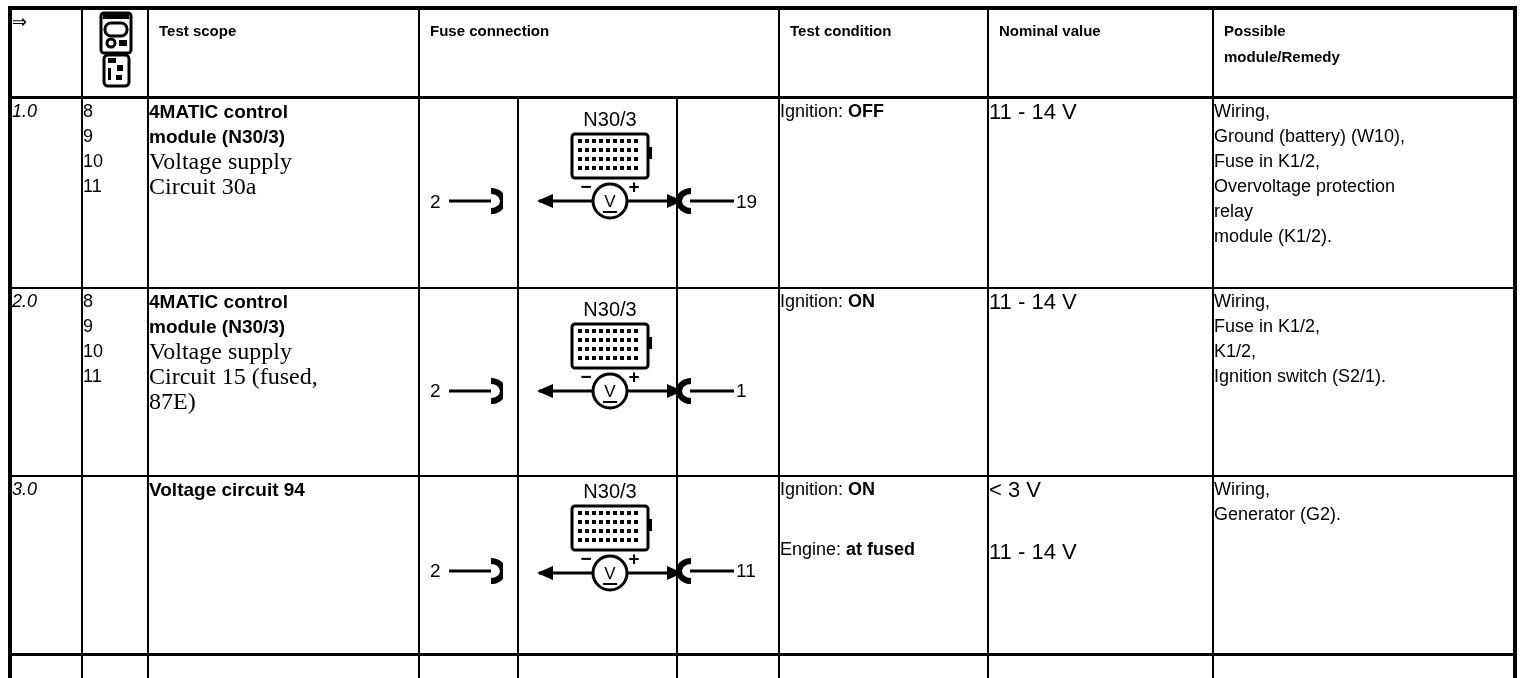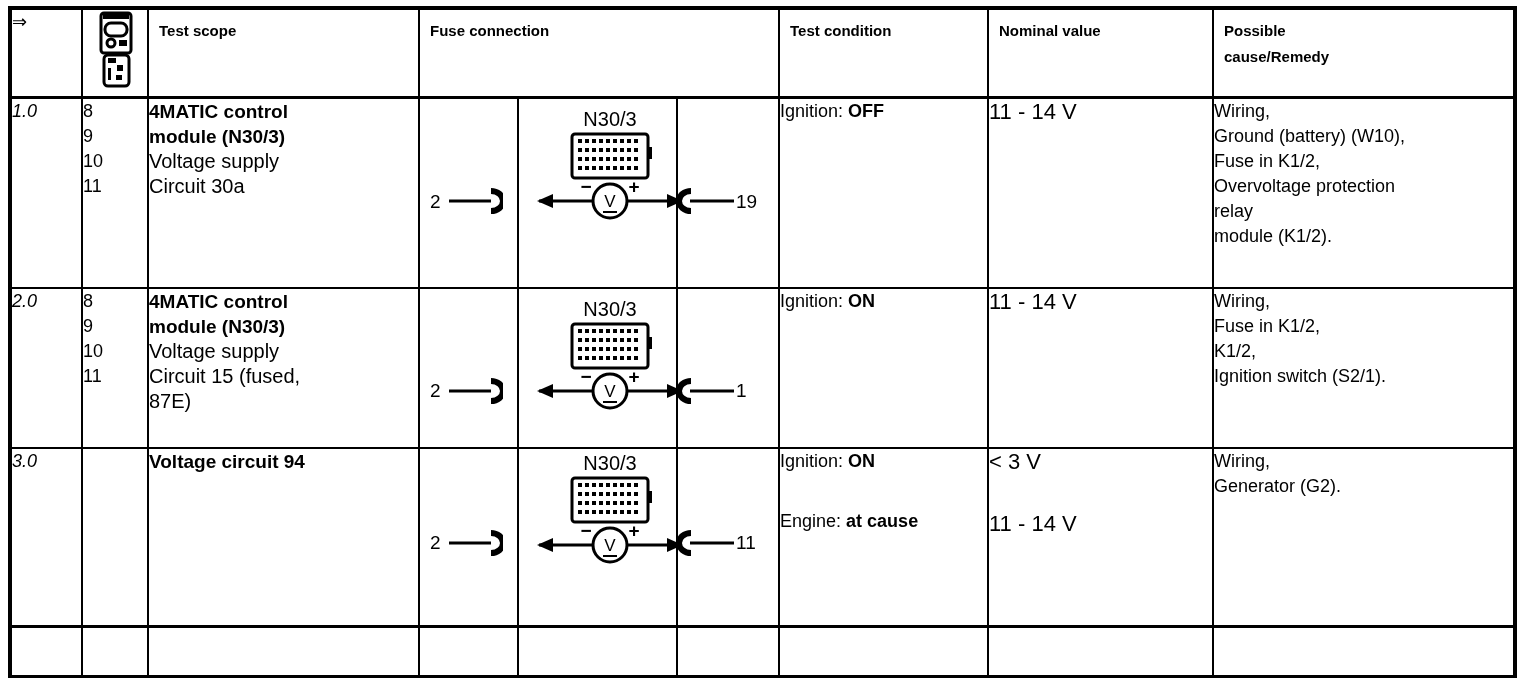--- a/index.html
+++ b/index.html
@@ -28,37 +28,37 @@
     padding: 0;
     vertical-align: top;
     overflow: hidden;
     font-size: 18px;
     line-height: 25px;
     text-align: left;
     font-weight: normal;
   }
   tr.hdr th { border-bottom: 3px solid #000; height: 86px; }
   tr.r1 { height: 190px; }
-  tr.r2 { height: 160px; }
+  tr.r2 { height: 188px; }
   tr.r3 { height: 179px; }
   tr.empty-row { height: 50px; }
   tr.empty-row td { border-top: 3px solid #000; }
   .hdr-label { font-weight: bold; font-size: 15px; line-height: 26px; padding: 8px 8px 0 10px; }
   .pre { white-space: pre-line; }
 
   .arrow-cell { font-size: 24px; padding: 18px 0 0 22px; font-weight: normal; }
   .tester-cell { text-align: center; padding-top: 5px; }
 
   .step { font-weight: bold; font-size: 19px; padding: 12px 0 0 12px; font-style: italic; }
   .tsteps {
     font-weight: bold; font-size: 21px; line-height: 33px;
     text-align: center; padding-top: 10px;
   }
   .scope-title { font-weight: bold; font-size: 19px; line-height: 25px; }
-  .scope-details { font-size: 20px; line-height: 25px; }
+  .scope-details { font-size: 24px; line-height: 25px; font-family: Liberation Serif, serif; }
   .c-scope { padding: 10px 6px 6px 12px; }
 
   .c-conn { vertical-align: top; }
   .probe-wrap { display: flex; align-items: center; padding-top: 88px; }
   .probe-wrap.left { padding-left: 10px; }
   .probe-num { font-size: 19px; }
   .diag-wrap { text-align: center; padding-top: 10px; padding-left: 16px; }
 
   .c-cond { vertical-align: middle; padding-left: 10px; }
   .cond-line { font-size: 18px; }
@@ -115,21 +115,21 @@
       <div class="hdr-label">Fuse connection</div>
     </th>
     <th>
       <div class="hdr-label">Test condition</div>
     </th>
     <th>
       <div class="hdr-label">Nominal value</div>
     </th>
     <th>
       <div class="hdr-label pre">Possible
-cause/Remedy</div>
+module/Remedy</div>
     </th>
   </tr>
 
   <tr class="r1">
     <td class="step">1.0</td>
     <td class="tsteps pre">8
 9
 10
 11</td>
     <td class="c-scope">
@@ -405,21 +405,21 @@
           <line x1="12" y1="14" x2="56" y2="14" stroke="#000" stroke-width="3"></line>
         </svg>
         <span class="probe-num">11</span>
       </div>
     </td>
     <td class="c-cond">
       <div class="cond-line">
         <span>Ignition:</span>&nbsp;<span class="cond-val">ON</span>
       </div>
       <div class="cond-line">
-        <span>Engine:</span>&nbsp;<span class="cond-val">at cause</span>
+        <span>Engine:</span>&nbsp;<span class="cond-val">at fused</span>
       </div>
     </td>
     <td class="c-nom">
       <div class="val-line">&lt; 3 V</div>
       <div class="val-line">11 - 14 V</div>
     </td>
     <td class="c-remedy pre">Wiring,
 Generator (G2).</td>
   </tr>
 

